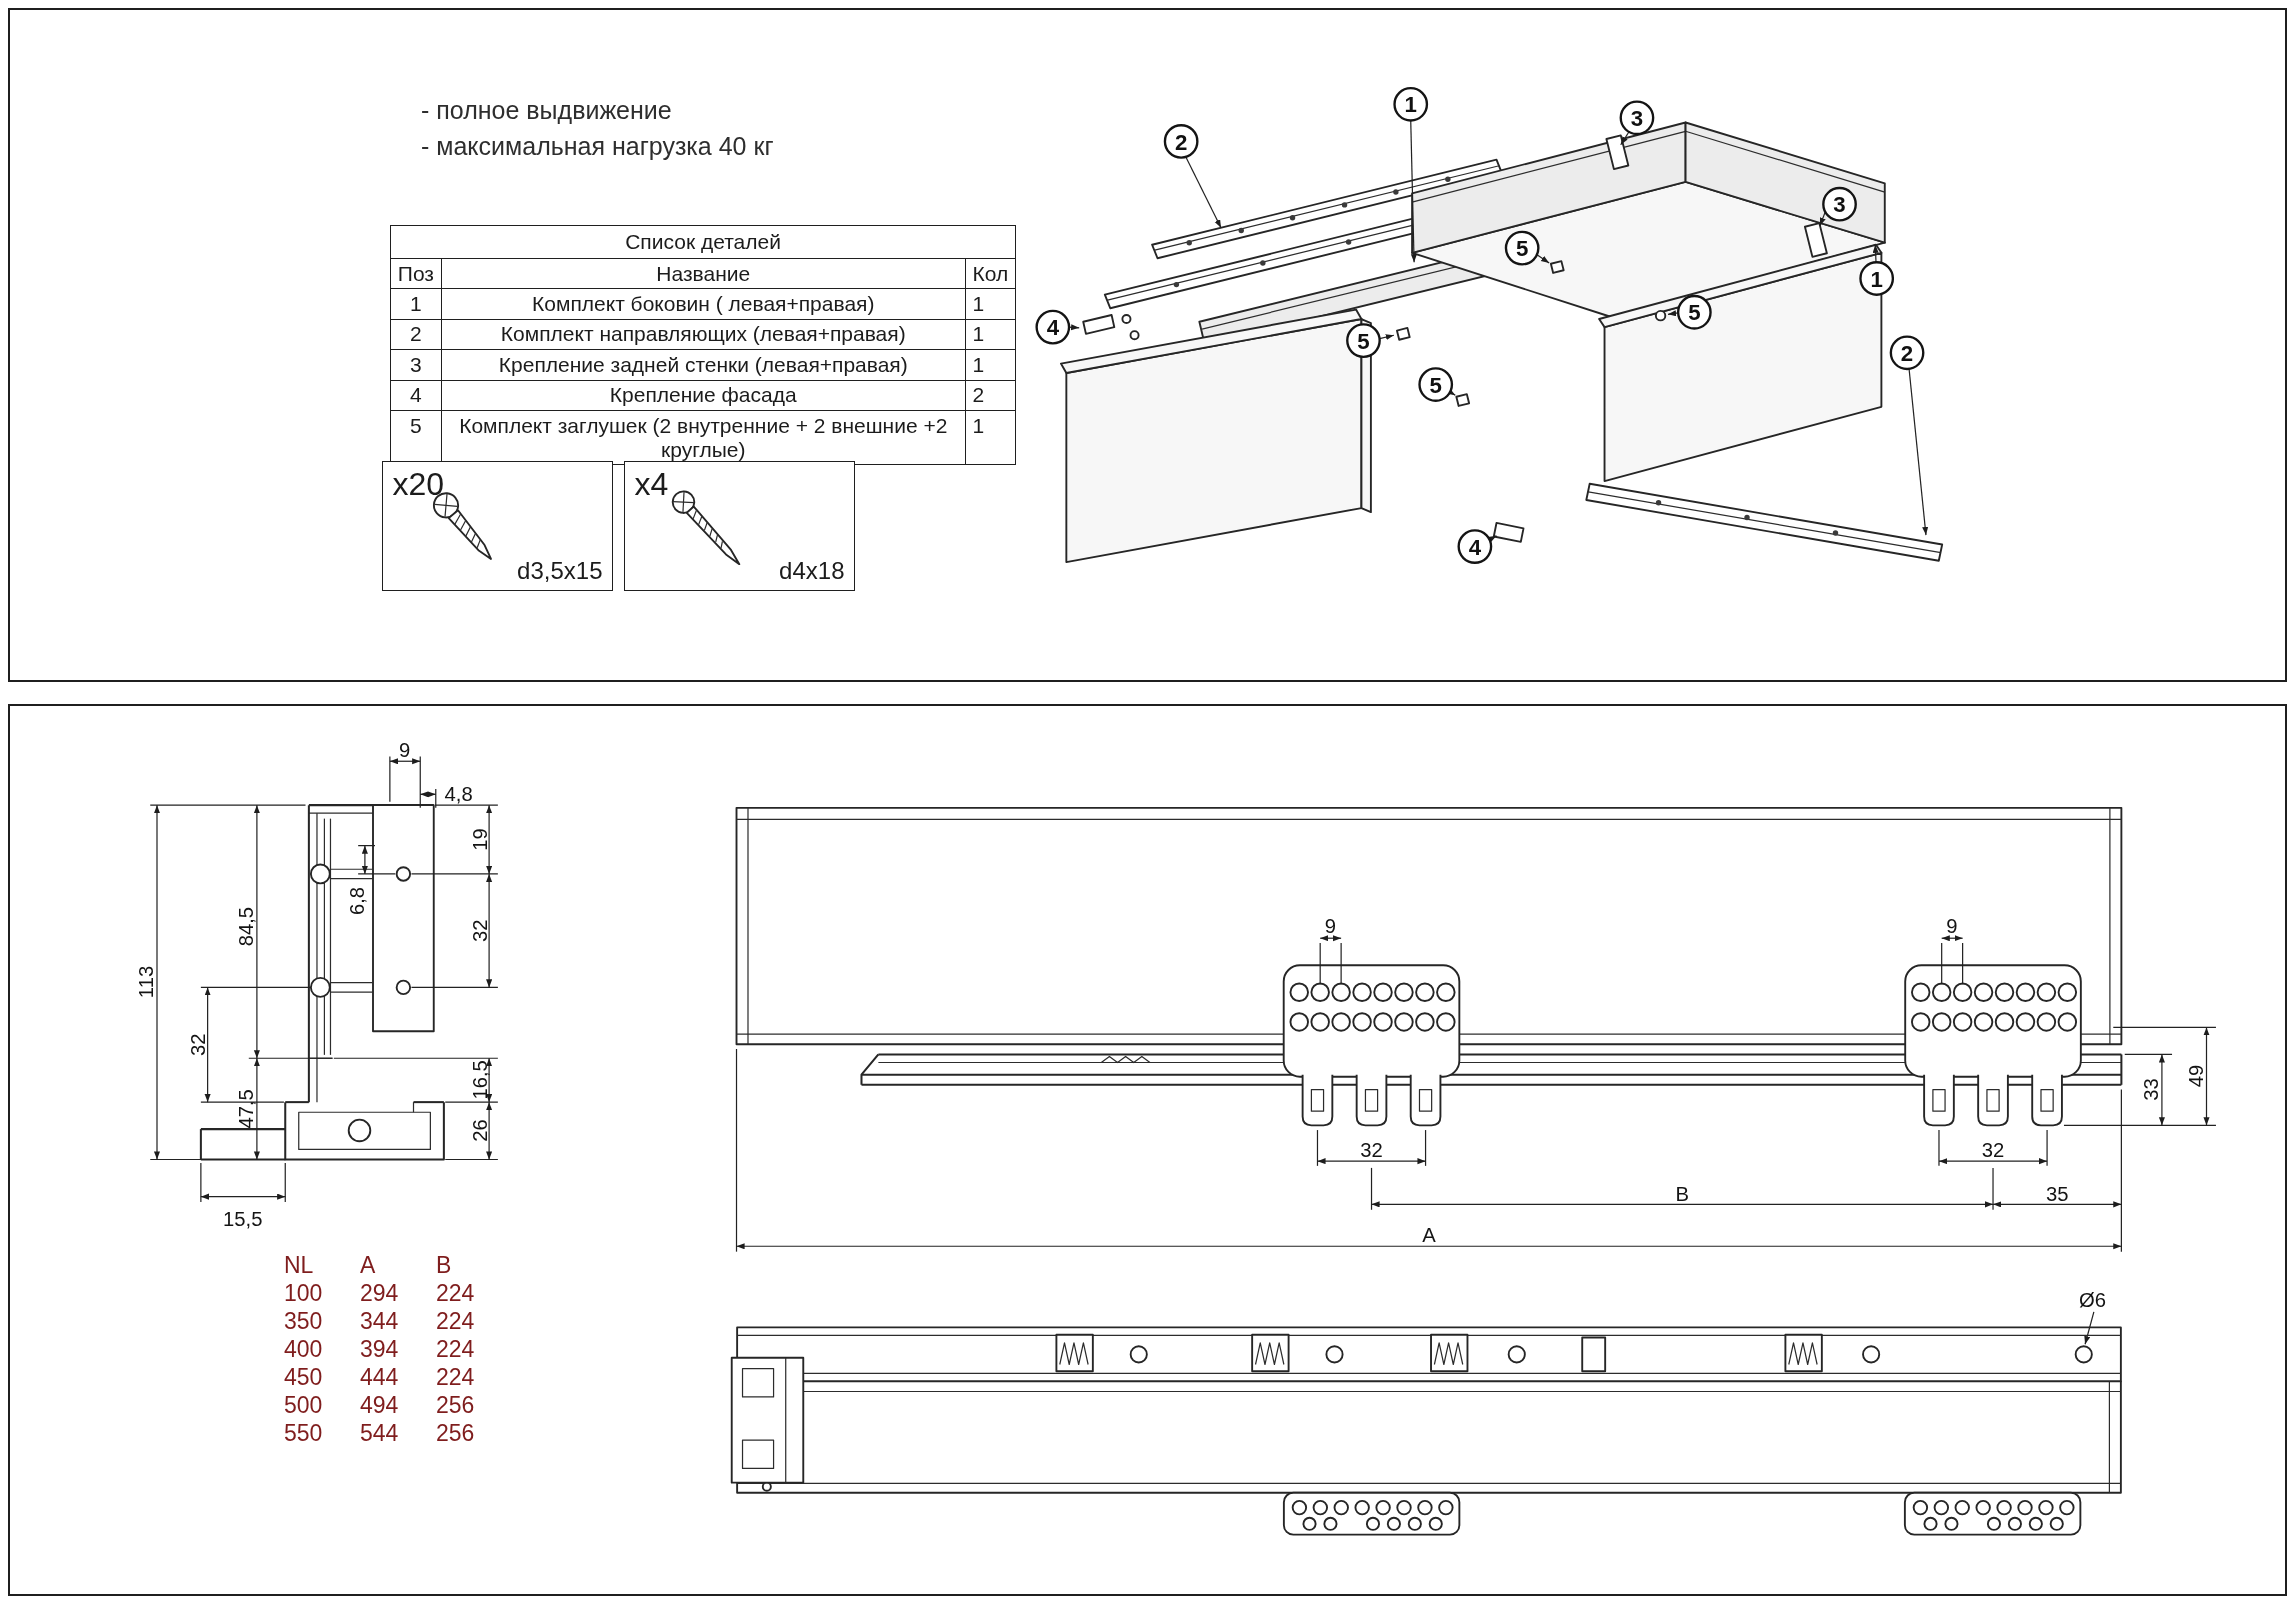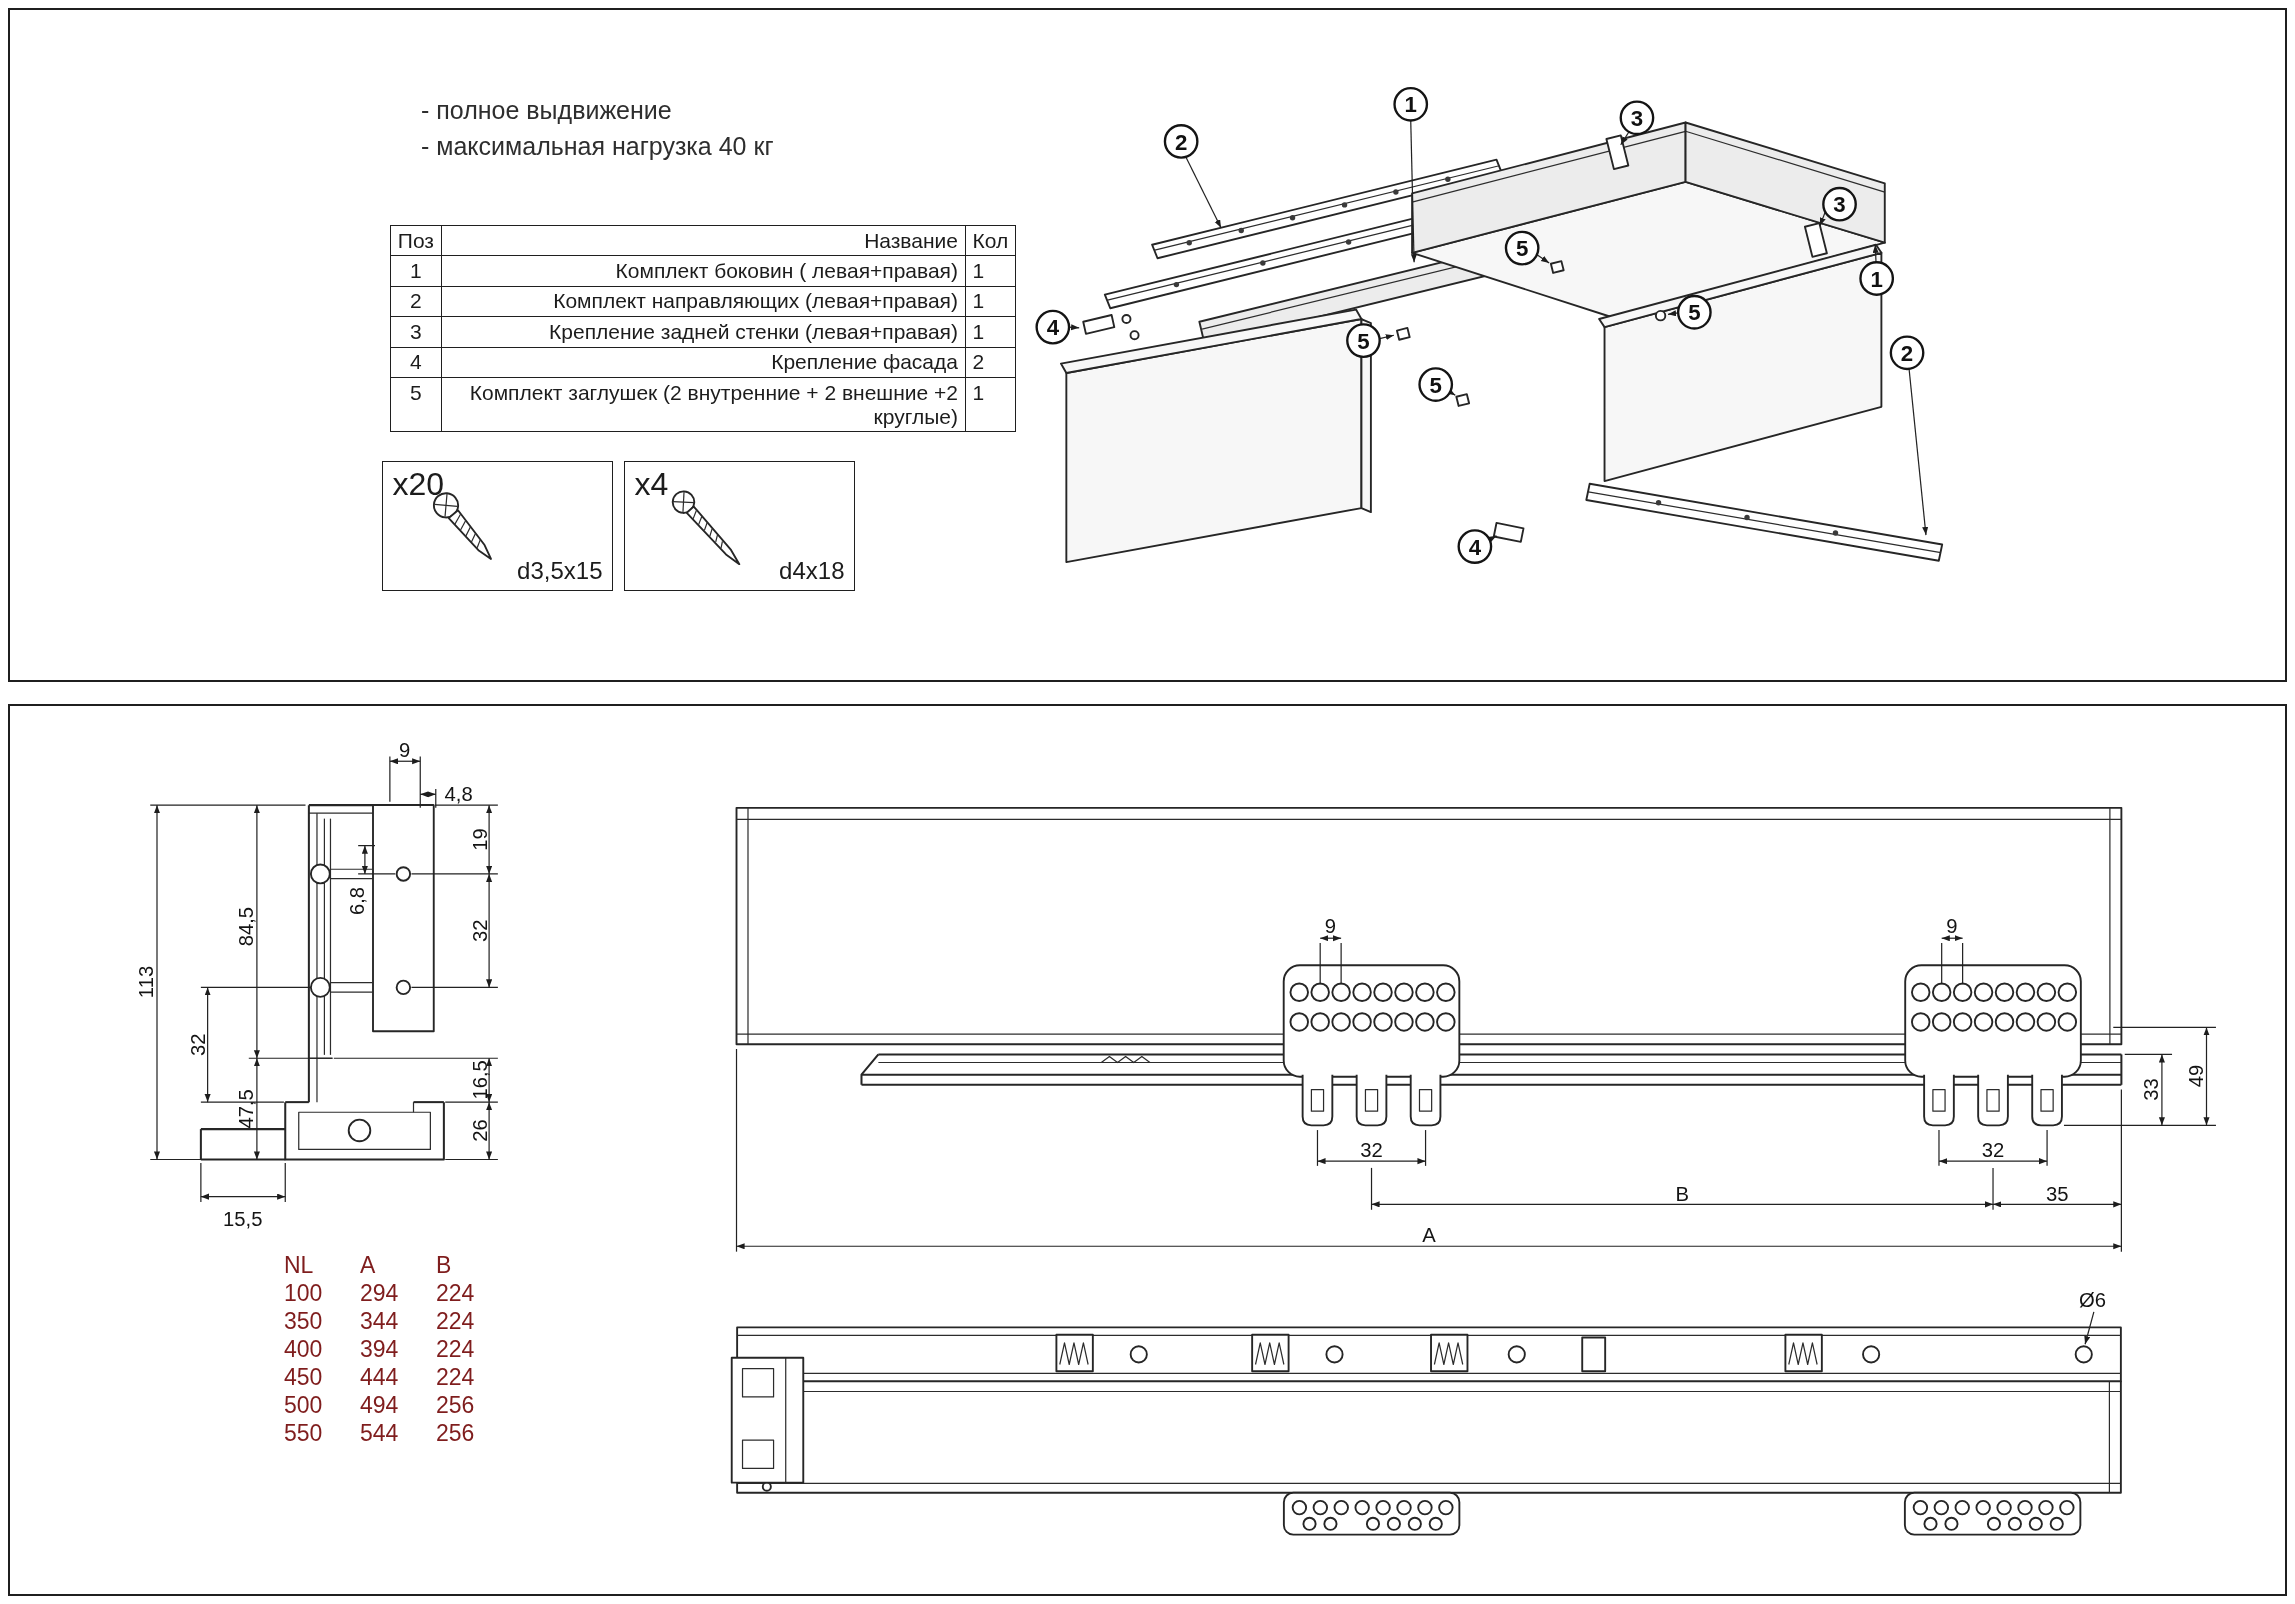--- a/index.html
+++ b/index.html
@@ -11,21 +11,21 @@
   .panel-top { left:8px; top:8px; width:2279px; height:674px; }
   .panel-bottom { left:8px; top:704px; width:2279px; height:892px; }
 
   .notes { left:411px; top:82px; font-size:25px; line-height:1.45; color:#2e2e2e; }
 
   .parts-wrap { left:380px; top:215px; }
   .parts-table { border-collapse:collapse; font-size:21px; color:#1c1c1c; }
   .parts-table td { border:1.7px solid #1f1f1f; padding:2.7px 6.8px; vertical-align:top; }
   .parts-table .tbl-title { text-align:center; padding:4px 6.8px; }
   .parts-table .c-pos { width:41px; text-align:center; }
-  .parts-table .c-name { width:524px; text-align:right; }
+  .parts-table .c-name { width:524px; text-align:center; }
   .parts-table .c-qty { width:39px; text-align:left; }
   .head-row td { text-align:center;margin-top:46px; }
 
   .screw-box { position:absolute; width:231px; height:130px; border:1.7px solid #1f1f1f; background:#fff; }
   .screw-count { position:absolute; left:9.5px; top:4px; font-size:32px; color:#1c1c1c; }
   .screw-size { position:absolute; right:9.5px; bottom:5.4px; font-size:24px; color:#1c1c1c; }
   .screw-art { position:absolute; left:28px; top:15px; }
 
   .size-table { left:284px; top:1251px; font-size:23px; color:#7f1d1d; }
   .st-row { display:flex; line-height:28px; }
@@ -52,20 +52,23 @@
   <section class="panel panel-top">
 
     <div class="abs notes">
       <div>- полное выдвижение</div>
       <div>- максимальная нагрузка 40 кг</div>
     </div>
 
     <div class="abs parts-wrap">
       <table class="parts-table">
         <tbody>
+        <tr>
+          <td colspan="3" class="tbl-title">Список деталей</td>
+        </tr>
         <tr class="head-row">
           <td class="c-pos">Поз</td>
           <td class="c-name">Название</td>
           <td class="c-qty">Кол</td>
         </tr>
         <tr>
           <td class="c-pos">1</td>
           <td class="c-name">Комплект боковин ( левая+правая)</td>
           <td class="c-qty">1</td>
         </tr>

